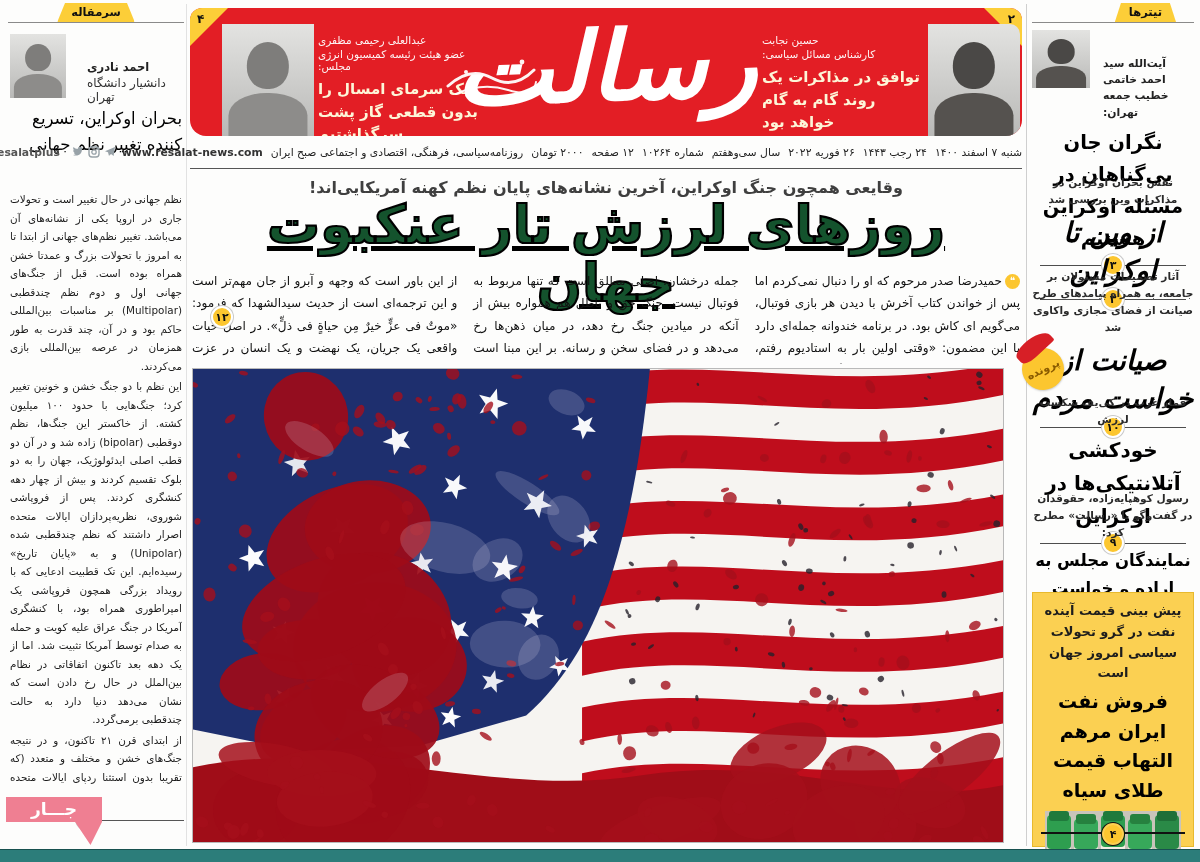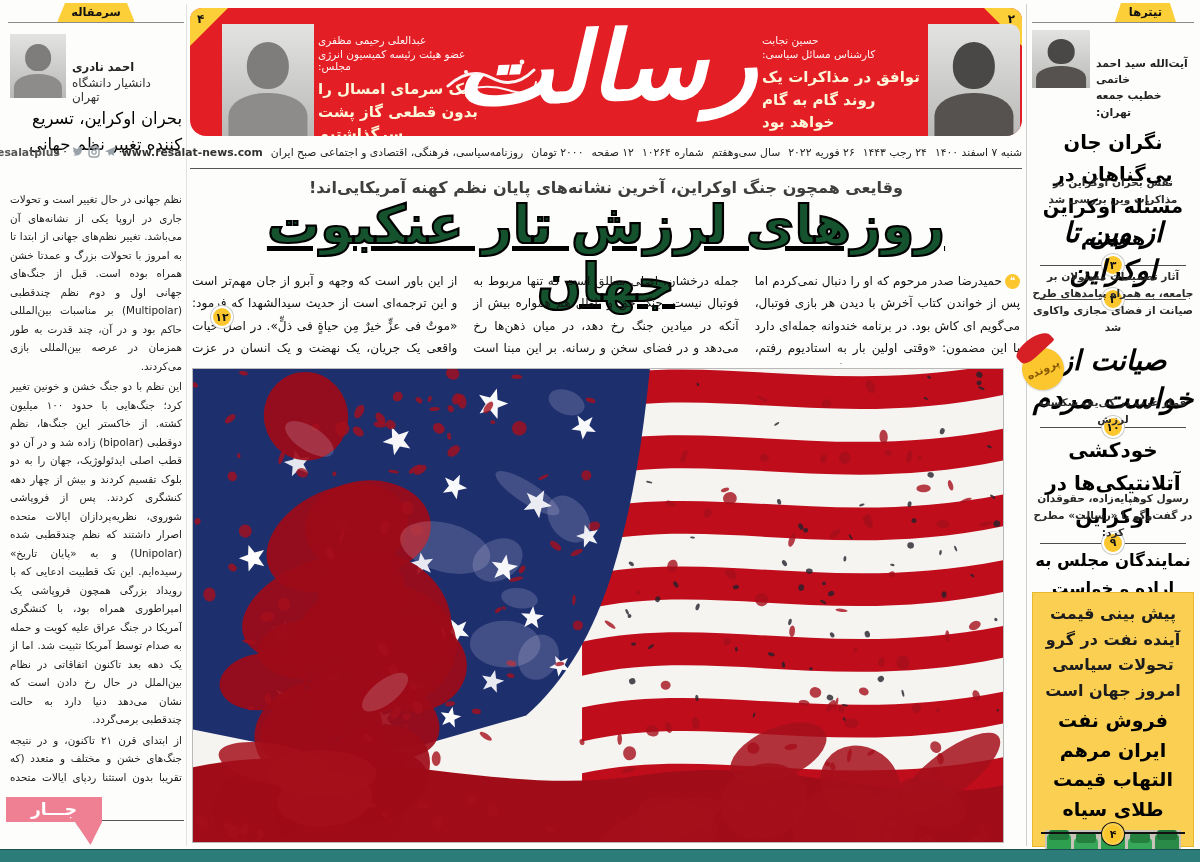--- a/index.html
+++ b/index.html
@@ -19,21 +19,21 @@
   .portrait::before { content:""; position:absolute; left:50%; top:16%; width:46%; height:42%;
     transform:translateX(-50%); border-radius:50% 50% 46% 46%; background:#7e7d7b; }
   .portrait::after { content:""; position:absolute; left:50%; bottom:-4%; width:86%; height:42%;
     transform:translateX(-50%); border-radius:48% 48% 0 0; background:#8d8c8a; }
   .portrait.dark::before { background:#4a4846; } .portrait.dark::after { background:#55524f; }
 
   
   .editorial { position:absolute; right:1014px; left:6px; top:2px; height:848px; }
   .ed-tab { top:1px; left:50%; transform:translateX(-50%); position:absolute; }
   .ed-topline { position:absolute; top:20px; left:2px; right:2px; border-top:1px solid #8a8a8a; }
-  .ed-head { position:absolute; top:32px; left:4px; right:4px; height:64px; display:flex; gap:6px; }
+  .ed-head { position:absolute; top:32px; left:4px; right:4px; height:64px; display:flex; gap:21px; }
   .ed-namebox { flex:1; padding-top:26px; text-align:left; }
   .ed-author { font-size:11.5px; font-weight:bold; color:#222; }
   .ed-role { font-size:12px; color:#333; margin-top:2px; }
   .ed-photo { width:56px; height:64px; order:2; }
   .ed-title { position:absolute; top:104px; right:4px; left:4px; font-size:16.5px; font-weight:normal;
     line-height:1.55; color:#000; text-align:right; }
   .ed-body { position:absolute; top:188px; right:4px; left:4px; height:600px; overflow:hidden;
     font-size:10.4px; line-height:1.78; text-align:justify; color:#1c1c1c; }
   .ed-body p { margin-bottom:2px; }
   .ed-footline { position:absolute; top:818px; right:2px; width:92px; border-top:1px solid #555; }
@@ -94,37 +94,37 @@
     border:1px solid #b9b9b9; }
   .flagwrap svg { display:block; width:100%; height:100%; }
 
   
   .vline { position:absolute; left:1026px; top:4px; height:842px; border-left:1px solid #cfcfcf; }
   .edline { position:absolute; left:186px; top:4px; height:842px; border-left:1px solid #e2e2e2; }
   .sidebar { position:absolute; left:1032px; top:2px; width:162px; height:846px; }
   .sb-tab { top:1px; right:18px; position:absolute; }
   .sb-topline { position:absolute; top:20px; left:0; right:0; border-top:1px solid #8a8a8a; }
   .sb-item1 { position:absolute; top:28px; left:0; right:0; }
-  .sb-head { display:flex; gap:6px; }
+  .sb-head { display:flex; gap:13px; }
   .sb-photo { width:58px; height:58px; }
   .sb-prename { flex:1; padding-top:26px; text-align:left; font-size:10.8px; font-weight:bold; color:#222; line-height:1.5; }
   .sb-title { font-size:19.5px; font-weight:bold; color:#000; text-align:center; line-height:1.65; margin-top:6px; }
   .sb-pre { font-size:10.6px; font-weight:bold; color:#2a2a2a; text-align:center; line-height:1.6; }
   .sb-item { position:absolute; left:0; right:0; }
   .t-huge { font-size:28px; letter-spacing:-1px; line-height:1.35;font-style:italic; }
   .t-big { font-size:20px; }
   .t-med { font-size:16.5px; line-height:1.7; }
   .parvandeh { position:absolute; left:-10px; top:6px; width:42px; height:42px; border-radius:50%;
     background:#fcc62f; color:#8a5b00; display:flex; align-items:center; justify-content:center;
     font-size:11px; font-weight:bold; transform:rotate(-25deg); box-shadow:0 1px 2px rgba(0,0,0,.2); }
   .parvandeh::before { content:""; position:absolute; top:-12px; left:2px; width:40px; height:18px;
     background:#d71f26; border-radius:50% 90% 10% 50%; transform:rotate(-18deg); }
   .oilbox { position:absolute; top:590px; left:0; right:0; height:255px; background:#fbd052;
     border:1px solid #e8b92d; padding:8px 6px 4px; }
-  .oil-pre { font-size:16px; font-weight:bold; text-align:center; line-height:1.6; color:#1d1d1d; }
+  .oil-pre { font-size:13px; font-weight:bold; text-align:center; line-height:1.6; color:#1d1d1d; }
   .oil-title { font-size:19px; font-weight:bold; text-align:center; line-height:1.55; margin-top:3px; color:#000; }
   .oil-img { margin:6px auto 0; width:136px; height:118px; display:block; }
   .oil-footline { position:absolute; bottom:12px; left:8px; right:8px; border-top:2px solid #111; }
   .oil-badge { position:absolute; bottom:1px; right:50%; transform:translateX(50%); }
   .oil-badge .page-badge { background:#fcc62f; border-color:#fbd052; box-shadow:0 0 0 1px #111; }
 
   .bottombar { position:absolute; left:0; top:849px; width:1200px; height:13px;
     background:#2c7d7a; border-top:1px solid #18514f; }
 </style>
 </head>

